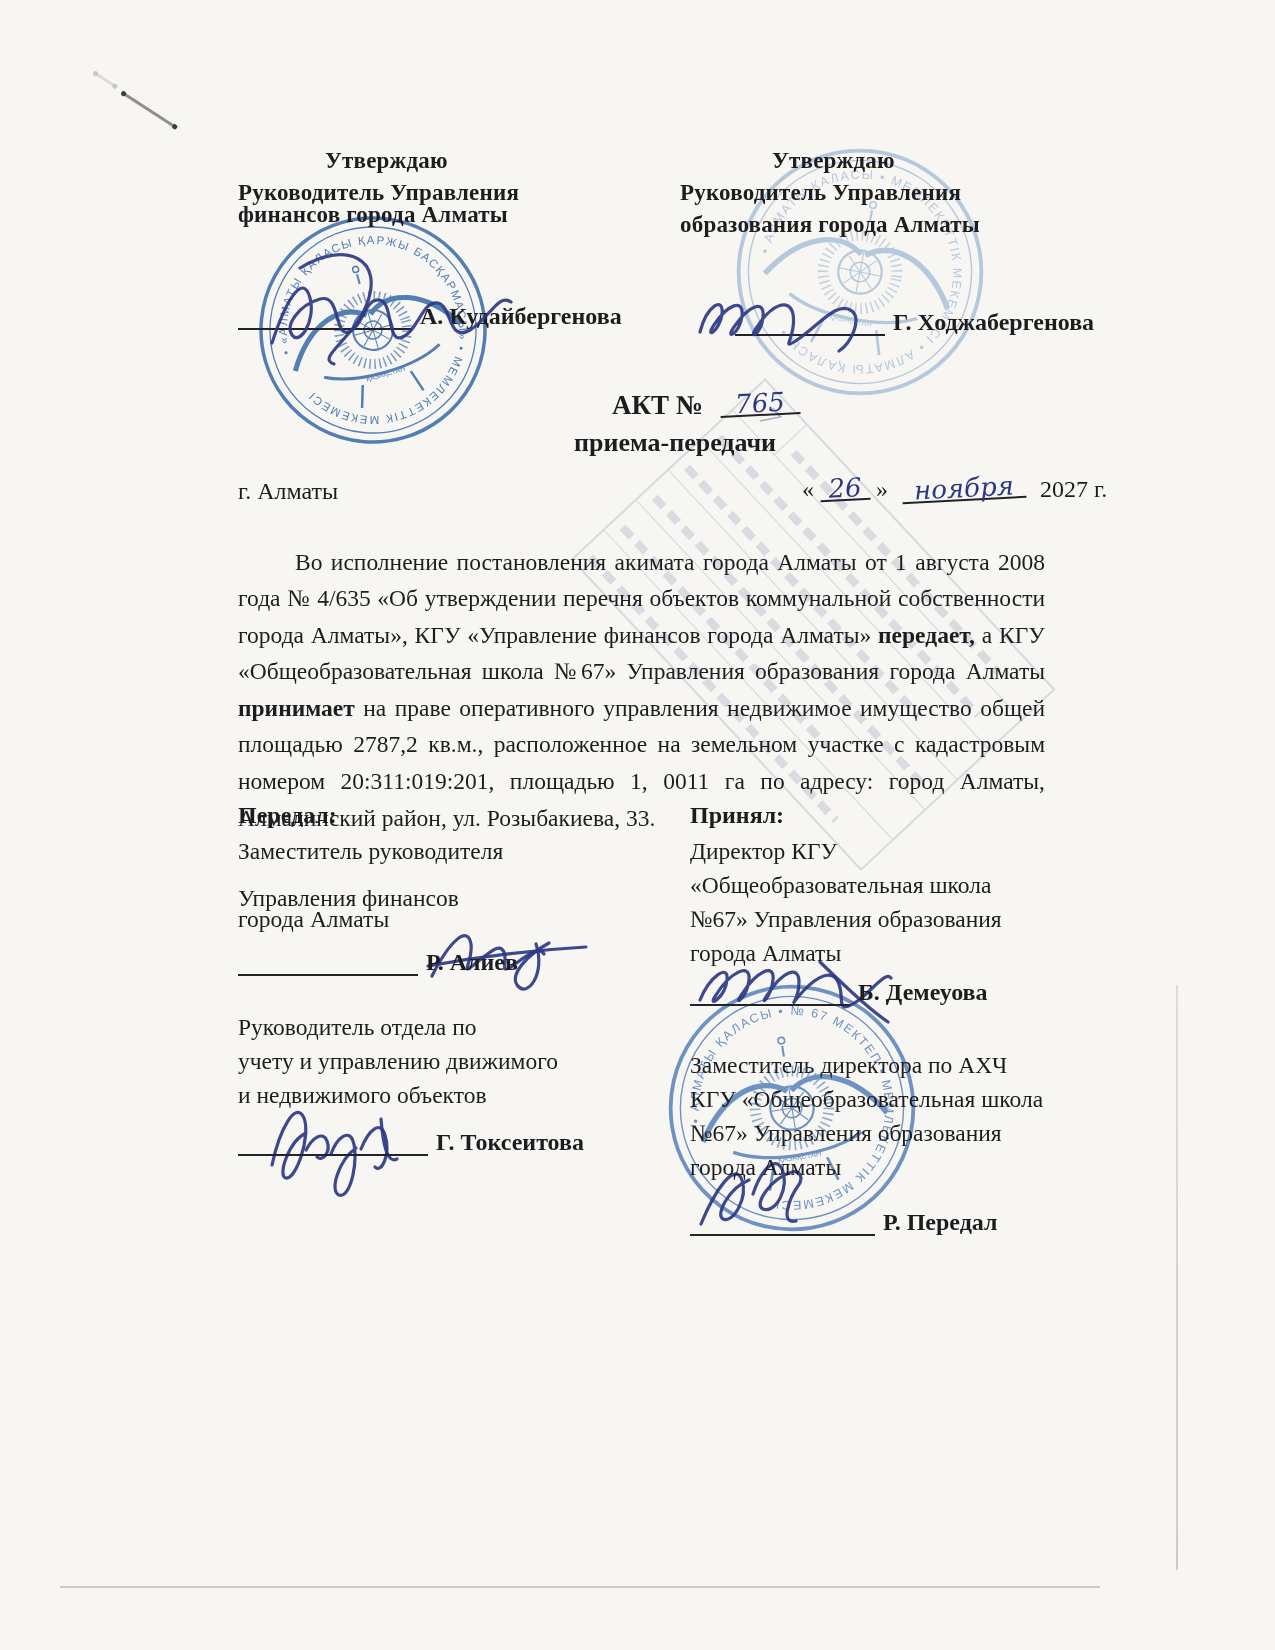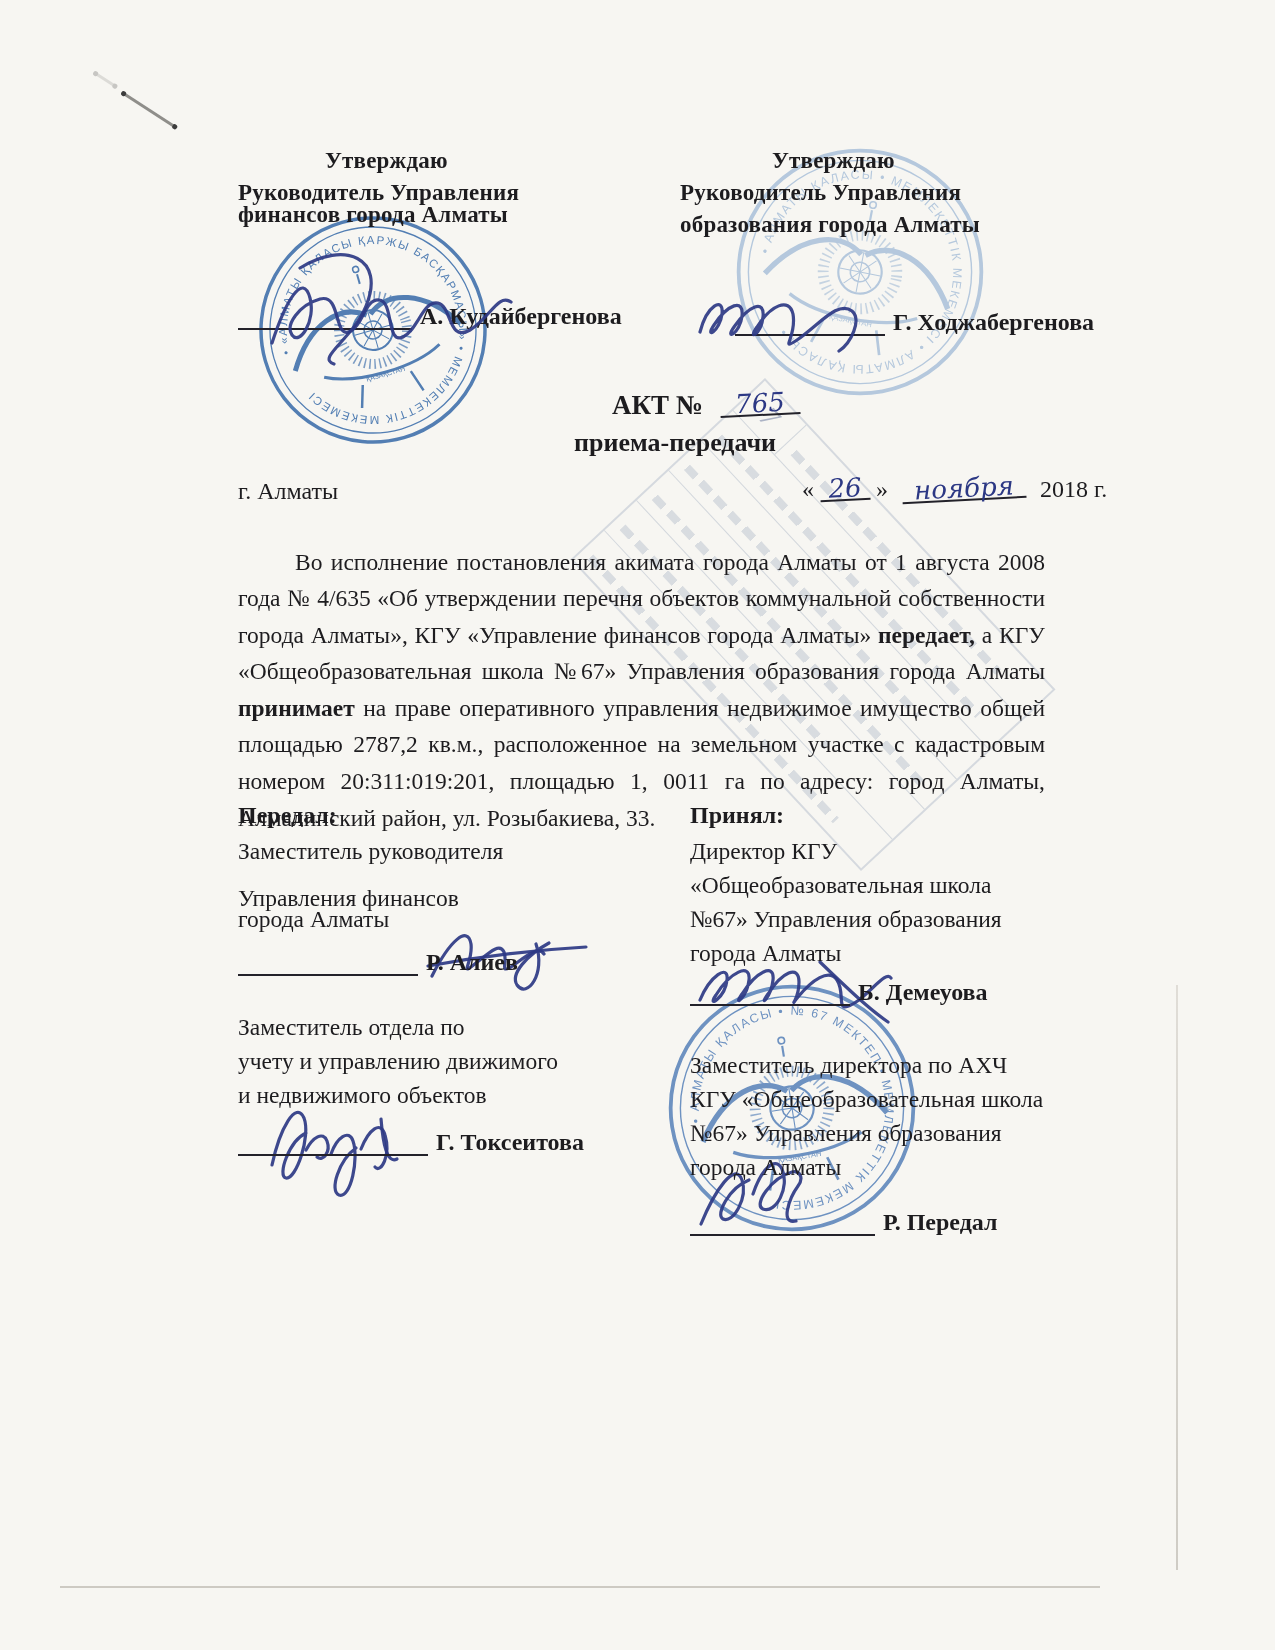--- a/index.html
+++ b/index.html
@@ -185,36 +185,36 @@
 <div class="ln b" style="left:612px;top:390px;font-size:27px;">АКТ №</div>
 <span class="hw hw-under abs" style="left:720px;top:392px;width:80px;">765</span>
 <div class="ln b" style="left:574px;top:428px;font-size:26px;">приема-передачи</div>
 
 <div class="ln" style="left:238px;top:478px;font-size:24px;text-align:center;">г. Алматы</div>
 <div class="abs" style="left:802px;top:476px;font-size:24px;white-space:nowrap;">
   <span>«</span>
   <span class="hw hw-under" style="width:50px;">26</span>
   <span>»</span>
   <span class="hw hw-under" style="width:124px;margin-left:8px;">ноября</span>
-  <span style="margin-left:8px;">2018 г.</span>
+  <span style="margin-left:8px;">2027 г.</span>
 </div>
 
 <p class="para"><span>Во исполнение постановления акимата города Алматы от 1 августа 2008 года № 4/635 «Об утверждении перечня объектов коммунальной собственности города Алматы», КГУ «Управление финансов города Алматы» </span><span class="b">передает,</span><span> а КГУ «Общеобразовательная школа №67» Управления образования города Алматы </span><span class="b">принимает</span><span> на праве оперативного управления недвижимое имущество общей площадью 2787,2 кв.м., расположенное на земельном участке с кадастровым номером 20:311:019:201, площадью 1, 0011 га по адресу: город Алматы, Алмалинский район, ул. Розыбакиева, 33.</span></p>
 
 <div class="ln b" style="left:238px;top:802px;font-size:24px;">Передал:</div>
 <div class="ln" style="left:238px;top:838px;">Заместитель руководителя</div>
 <div class="ln" style="left:238px;top:872px;margin-top:13px;">Управления финансов</div>
 <div class="ln" style="left:238px;top:906px;">города Алматы</div>
 
 <div class="sigrow" style="left:238px;top:948px;">
   <span class="u" style="width:180px;"></span>
   <span class="signame">Р. Алиев</span>
 </div>
 
-<div class="ln" style="left:238px;top:1014px;">Заместитель отдела по</div>
+<div class="ln" style="left:238px;top:1014px;">Руководитель отдела по</div>
 <div class="ln" style="left:238px;top:1048px;">учету и управлению движимого</div>
 <div class="ln" style="left:238px;top:1082px;">и недвижимого объектов</div>
 
 <div class="sigrow" style="left:238px;top:1128px;">
   <span class="u" style="width:190px;"></span>
   <span class="signame">Г. Токсеитова</span>
 </div>
 
 <div class="ln b" style="left:690px;top:802px;font-size:24px;">Принял:</div>
 <div class="ln" style="left:690px;top:838px;">Директор КГУ</div>

